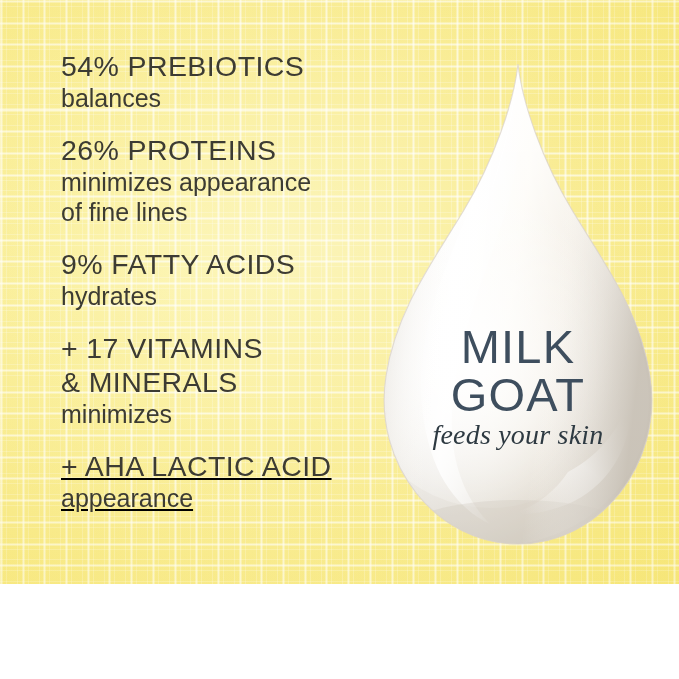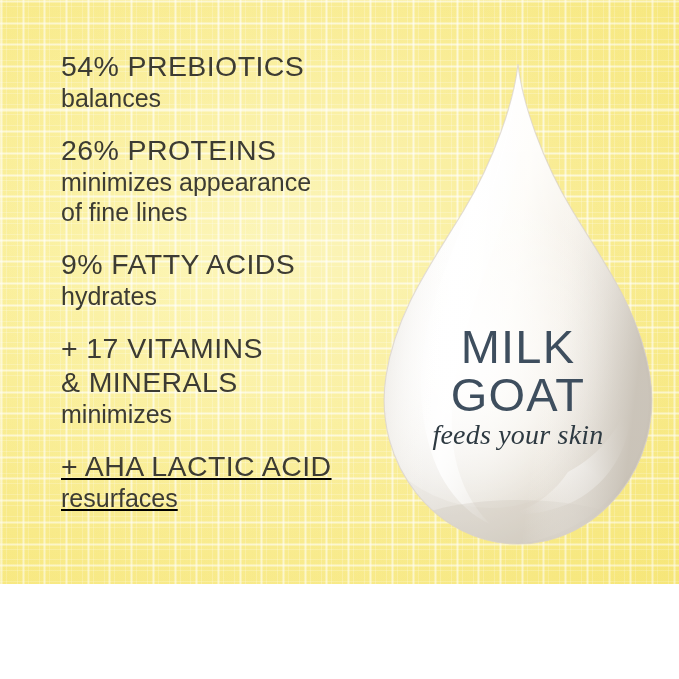--- a/index.html
+++ b/index.html
@@ -152,21 +152,21 @@
 
 
     <div class="ing-block">
       <div class="ing-title">+ 17 VITAMINS
 &amp; MINERALS</div>
       <div class="ing-sub">minimizes</div>
     </div>
 
     <div class="ing-block">
       <div class="ing-title">+ AHA LACTIC ACID</div>
-      <div class="ing-sub">resurfaces</div>
+      <div class="ing-sub">appearance</div>
     </div>
 
   </div>
 
   <div class="drop-wrap">
     <svg viewBox="0 0 292 492" xmlns="http://www.w3.org/2000/svg" aria-hidden="true">
       <defs>
         <linearGradient id="gBody" x1="0" y1="0" x2="1" y2="0.25">
           <stop offset="0%" stop-color="#e2ded8"></stop>
           <stop offset="9%" stop-color="#efece6"></stop>

